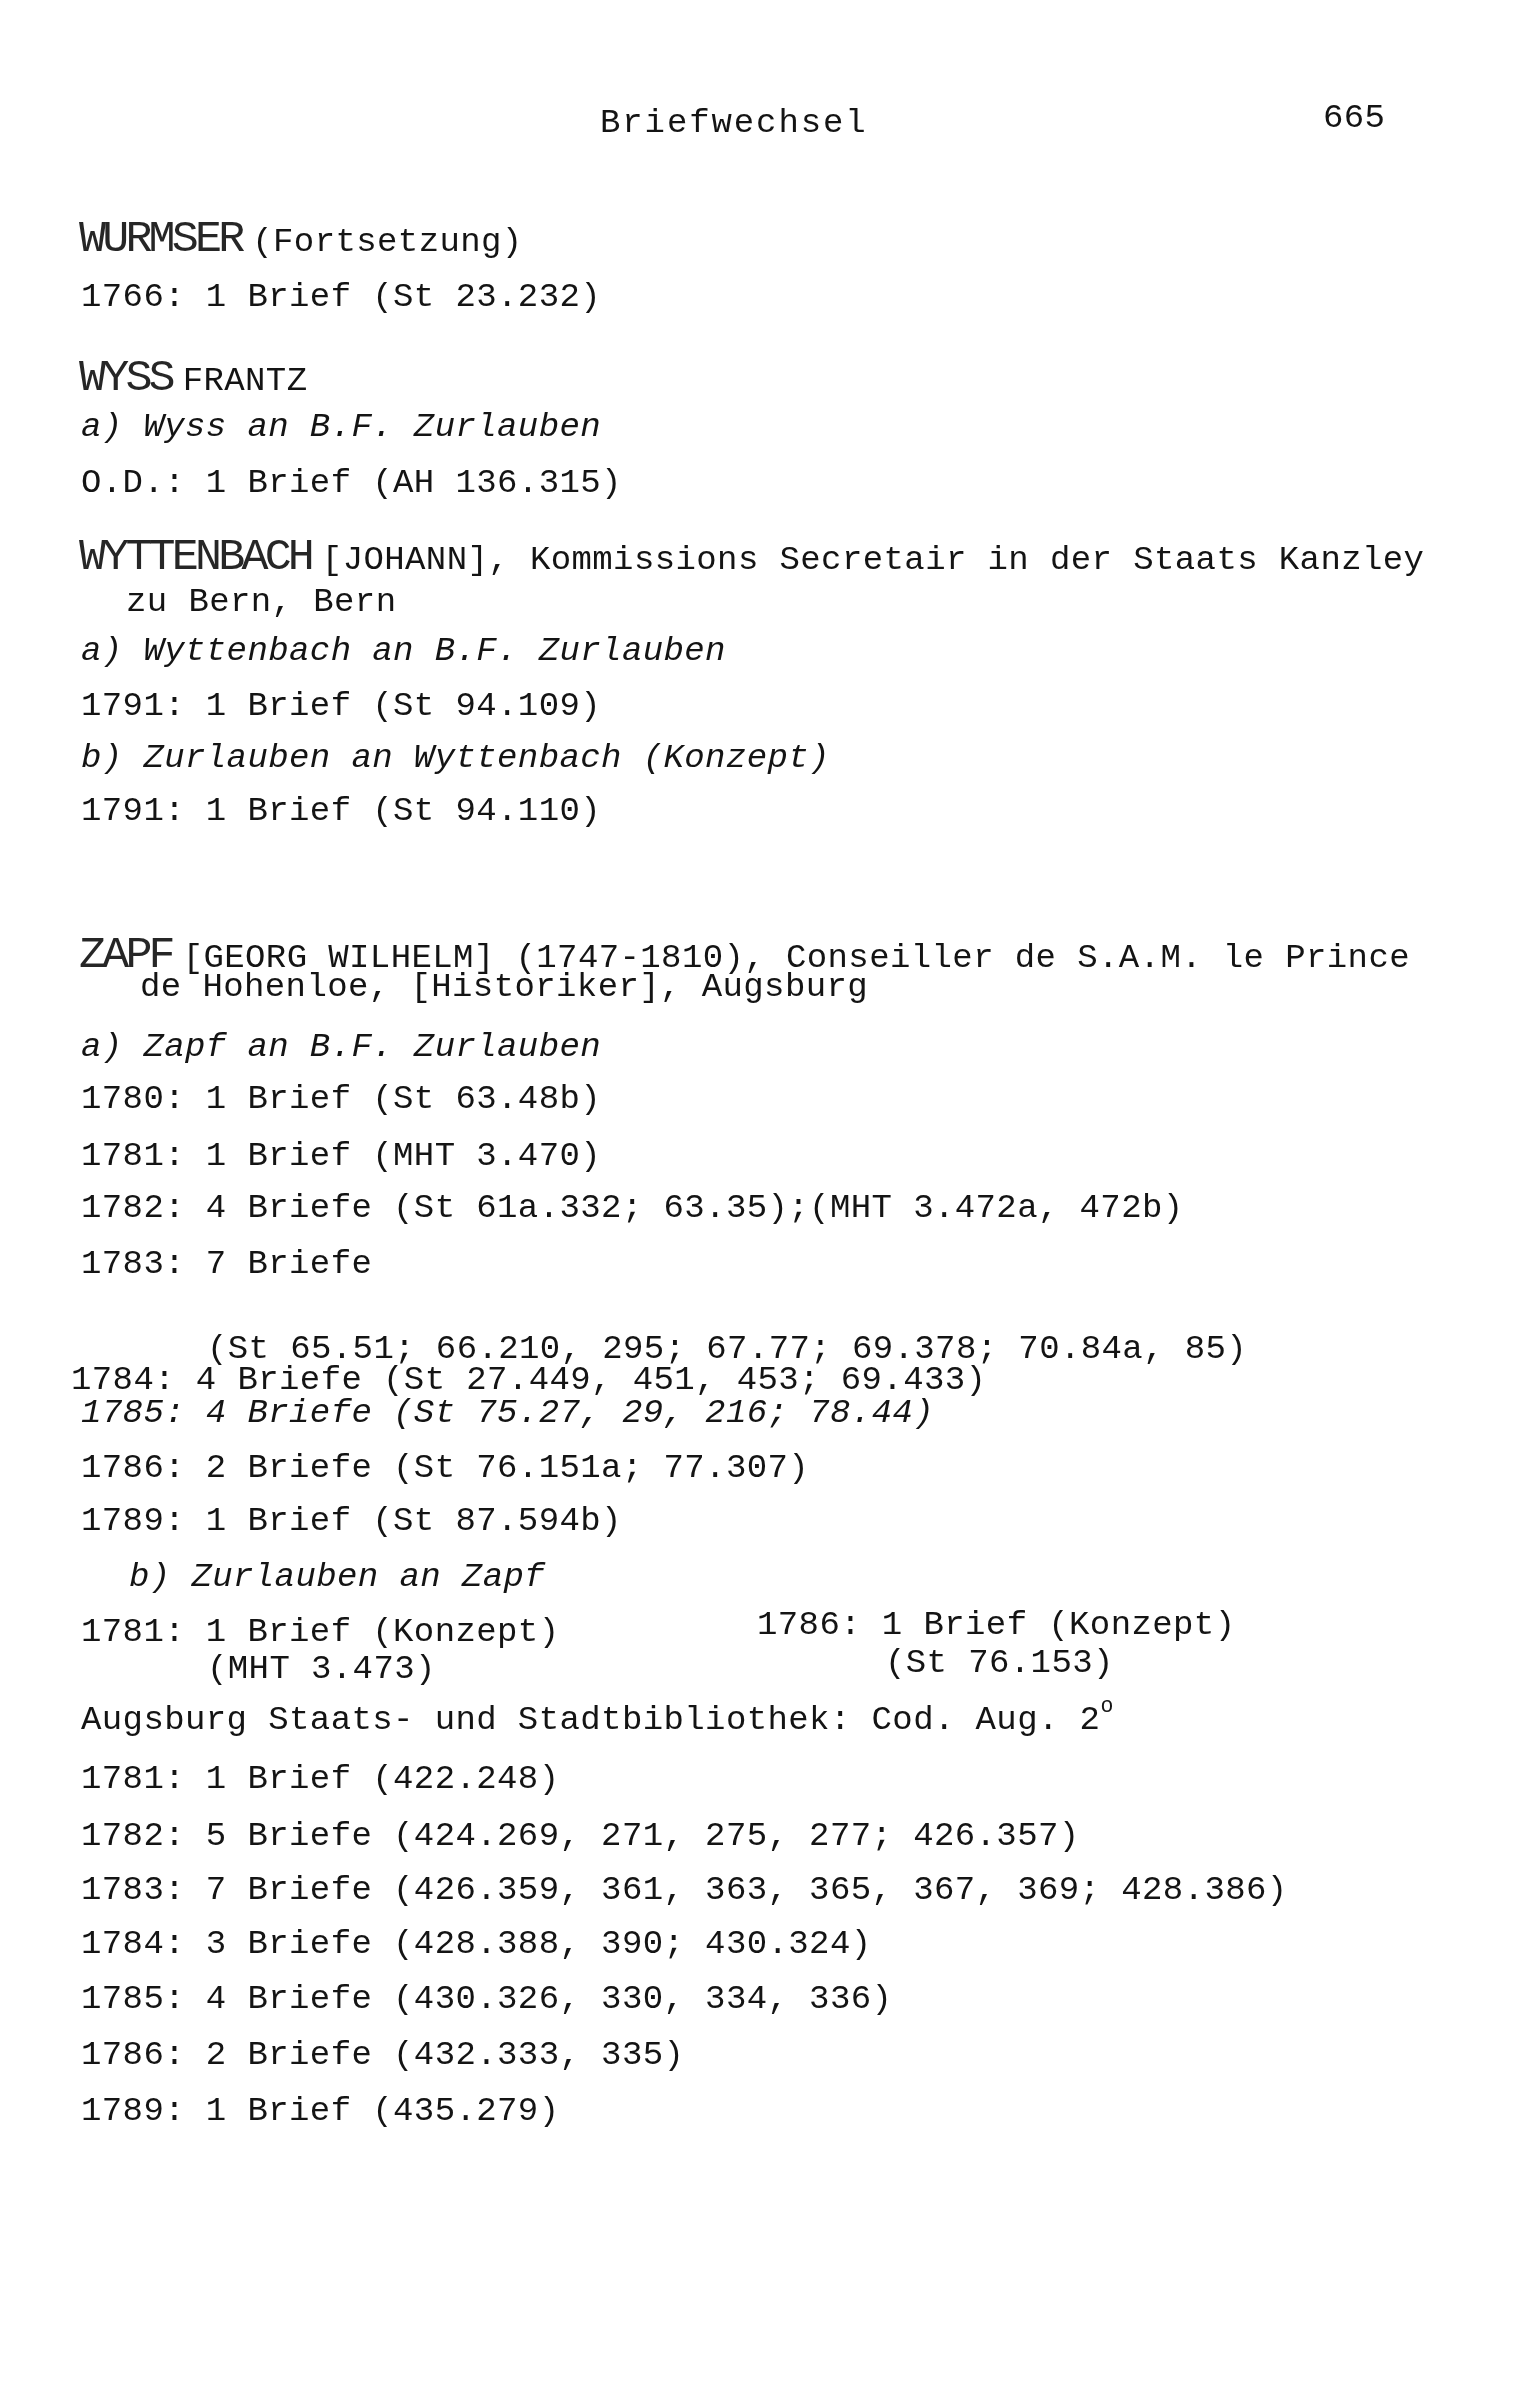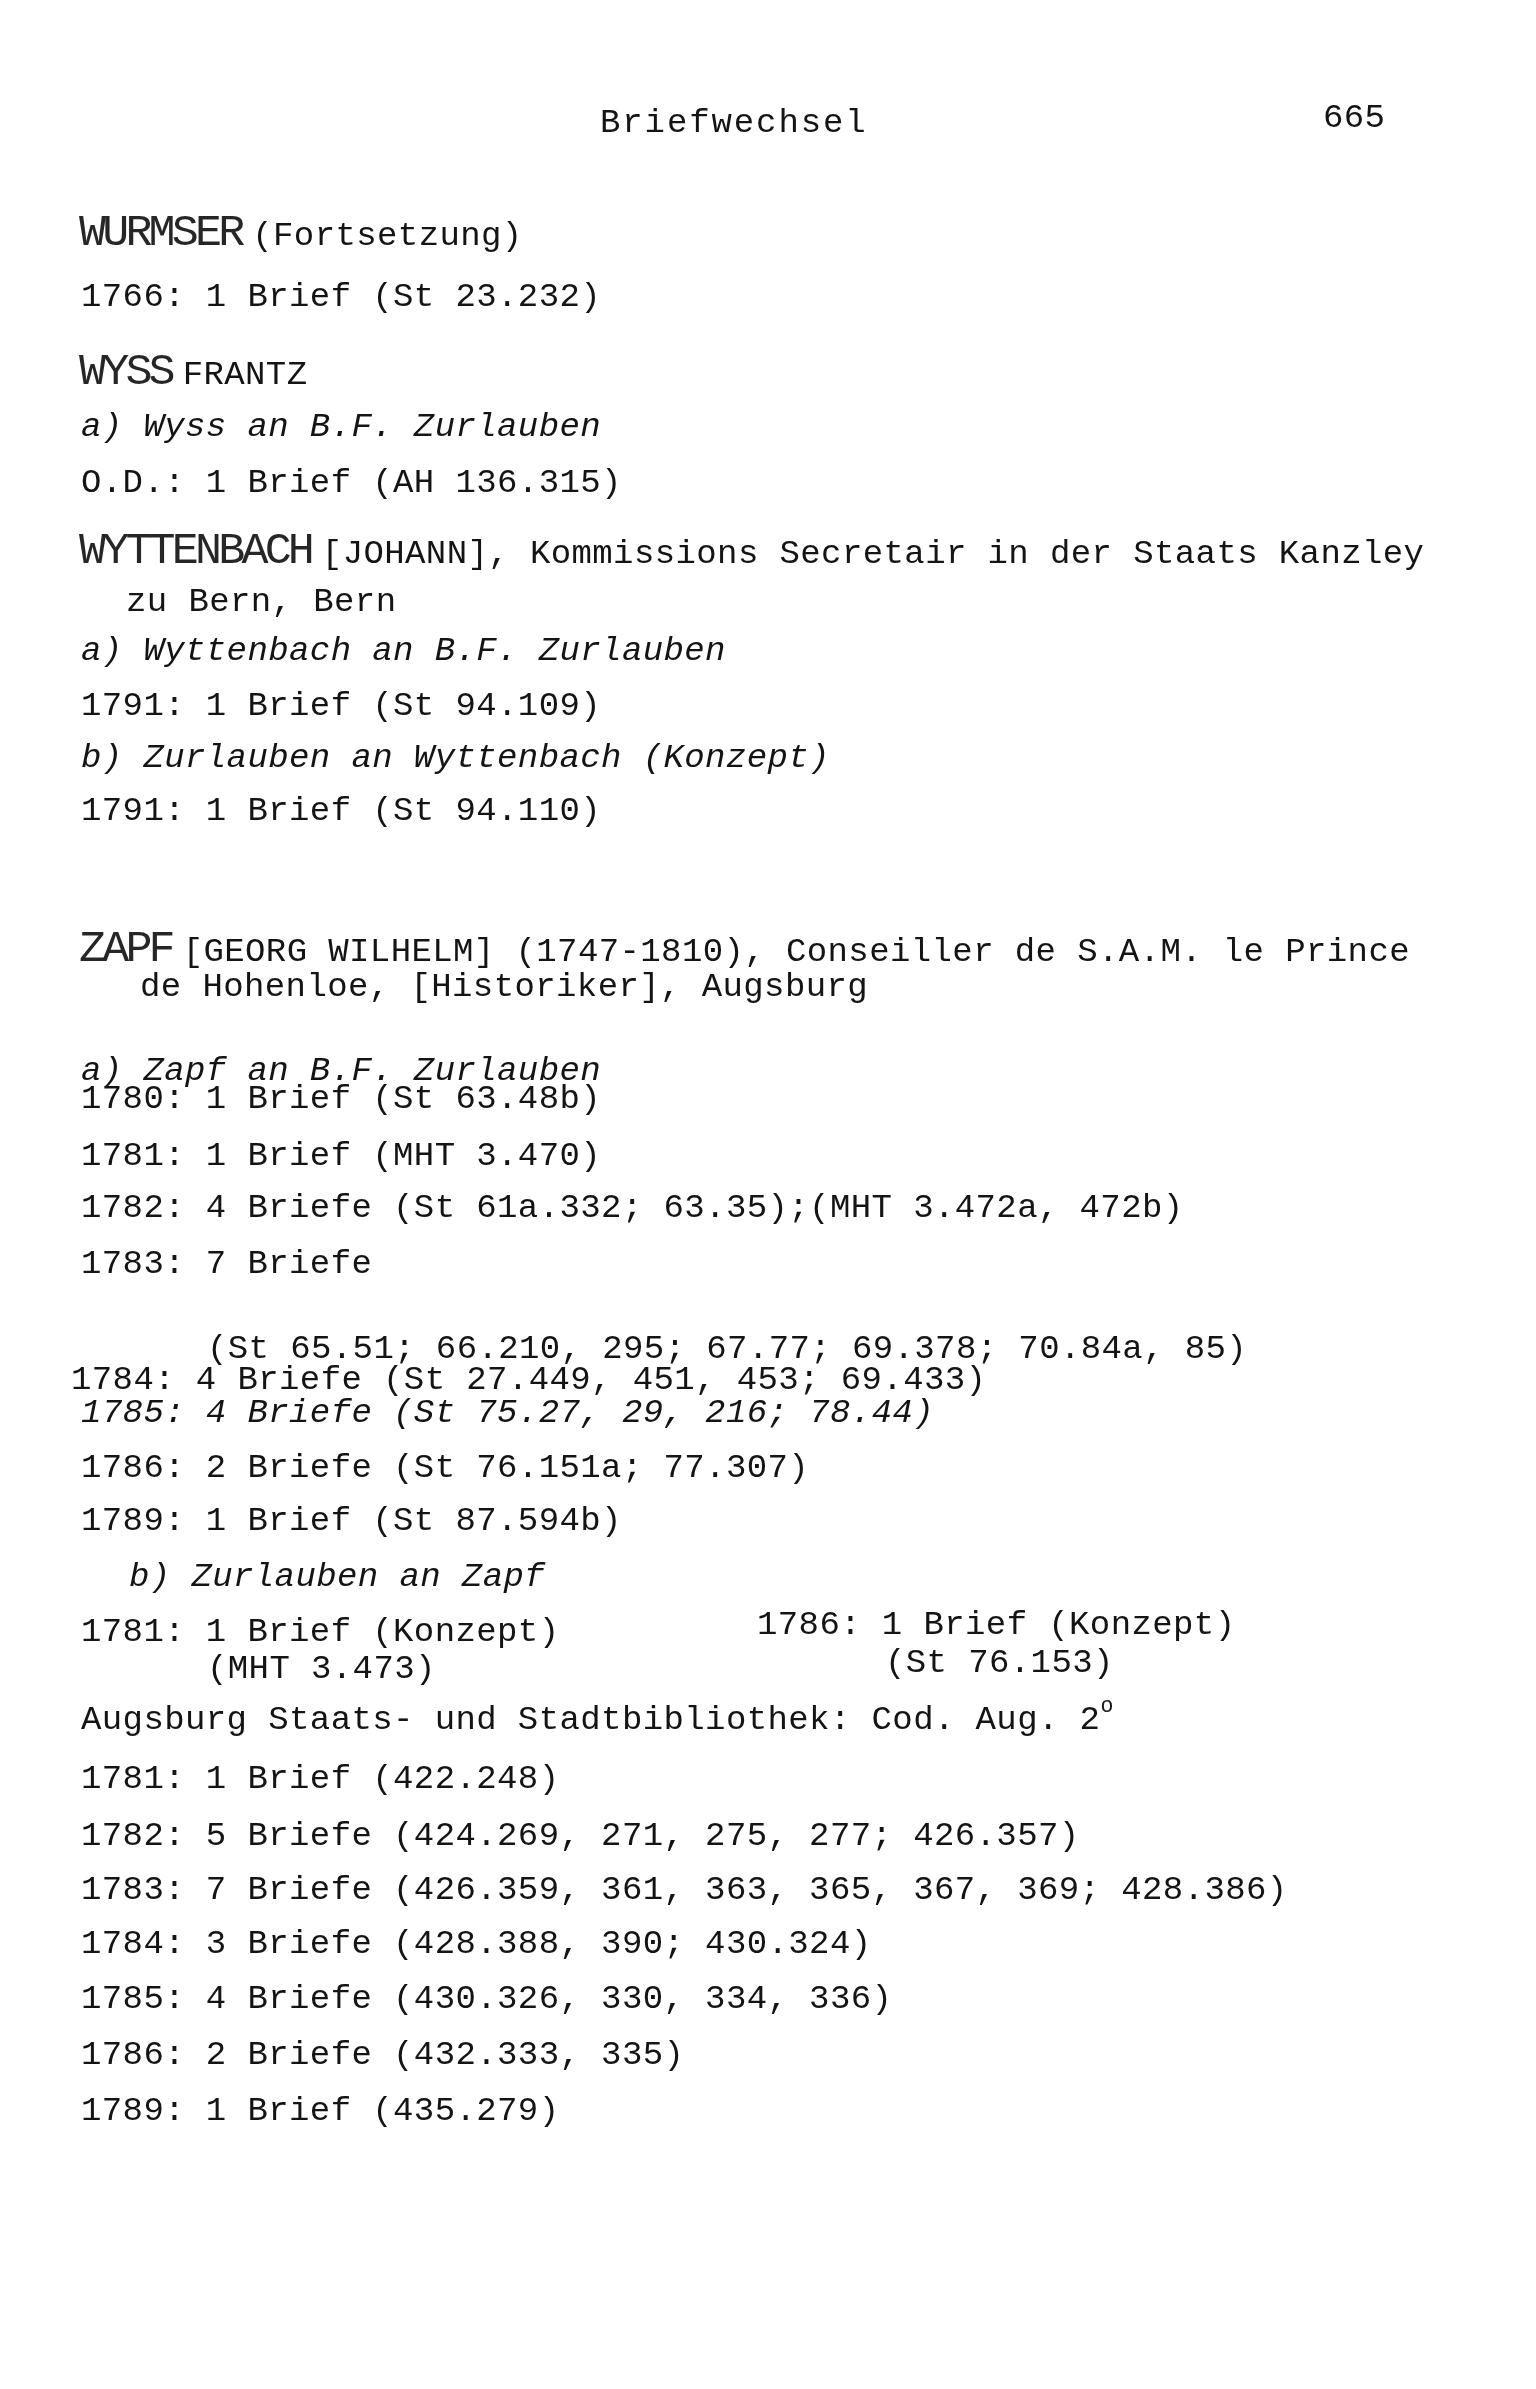--- a/index.html
+++ b/index.html
@@ -13,21 +13,21 @@
     overflow: hidden;
   }
   .line {
     position: absolute;
     font-size: 34px;
     line-height: 34px;
     white-space: pre;
     letter-spacing: 0.4px;
   }
   .heading {
-    line-height: 45px;
+    line-height: 58px;
   }
   .bigname {
     font-size: 45px;
     letter-spacing: -3.8px;
     opacity: 0.92;
   }
   .hrest {
     margin-left: 10.8px;
   }
   .italic {
@@ -58,21 +58,21 @@
 
 <div class="line heading" style="top:529px; left:79px;"><span class="bigname">WYTTENBACH</span><span class="hrest">[JOHANN], Kommissions Secretair in der Staats Kanzley</span></div>
 <div class="line" style="top:585px; left:126px;">zu Bern, Bern</div>
 <div class="line italic" style="top:634px; left:81px;">a) Wyttenbach an B.F. Zurlauben</div>
 <div class="line" style="top:689px; left:81px;">1791: 1 Brief (St 94.109)</div>
 <div class="line italic" style="top:741px; left:81px;">b) Zurlauben an Wyttenbach (Konzept)</div>
 <div class="line" style="top:794px; left:81px;">1791: 1 Brief (St 94.110)</div>
 
 <div class="line heading" style="top:927px; left:79px;"><span class="bigname">ZAPF</span><span class="hrest">[GEORG WILHELM] (1747-1810), Conseiller de S.A.M. le Prince</span></div>
 <div class="line" style="top:970px; left:140px;">de Hohenloe, [Historiker], Augsburg</div>
-<div class="line italic" style="top:1030px; left:81px;margin-top:24px;">a) Zapf an B.F. Zurlauben</div>
+<div class="line italic" style="top:1030px; left:81px;">a) Zapf an B.F. Zurlauben</div>
 
 <div class="line" style="top:1082px; left:81px;">1780: 1 Brief (St 63.48b)</div>
 <div class="line" style="top:1139px; left:81px;">1781: 1 Brief (MHT 3.470)</div>
 <div class="line" style="top:1191px; left:81px;">1782: 4 Briefe (St 61a.332; 63.35);(MHT 3.472a, 472b)</div>
 <div class="line" style="top:1247px; left:81px;">1783: 7 Briefe</div>
 <div class="line" style="top:1288px; left:207px;margin-top:44px;">(St 65.51; 66.210, 295; 67.77; 69.378; 70.84a, 85)</div>
 <div class="line" style="top:1339px; left:71px;margin-top:24px;">1784: 4 Briefe (St 27.449, 451, 453; 69.433)</div>
 <div class="line" style="top:1396px; left:81px;font-style:italic;">1785: 4 Briefe (St 75.27, 29, 216; 78.44)</div>
 <div class="line" style="top:1451px; left:81px;">1786: 2 Briefe (St 76.151a; 77.307)</div>
 <div class="line" style="top:1504px; left:81px;">1789: 1 Brief (St 87.594b)</div>

